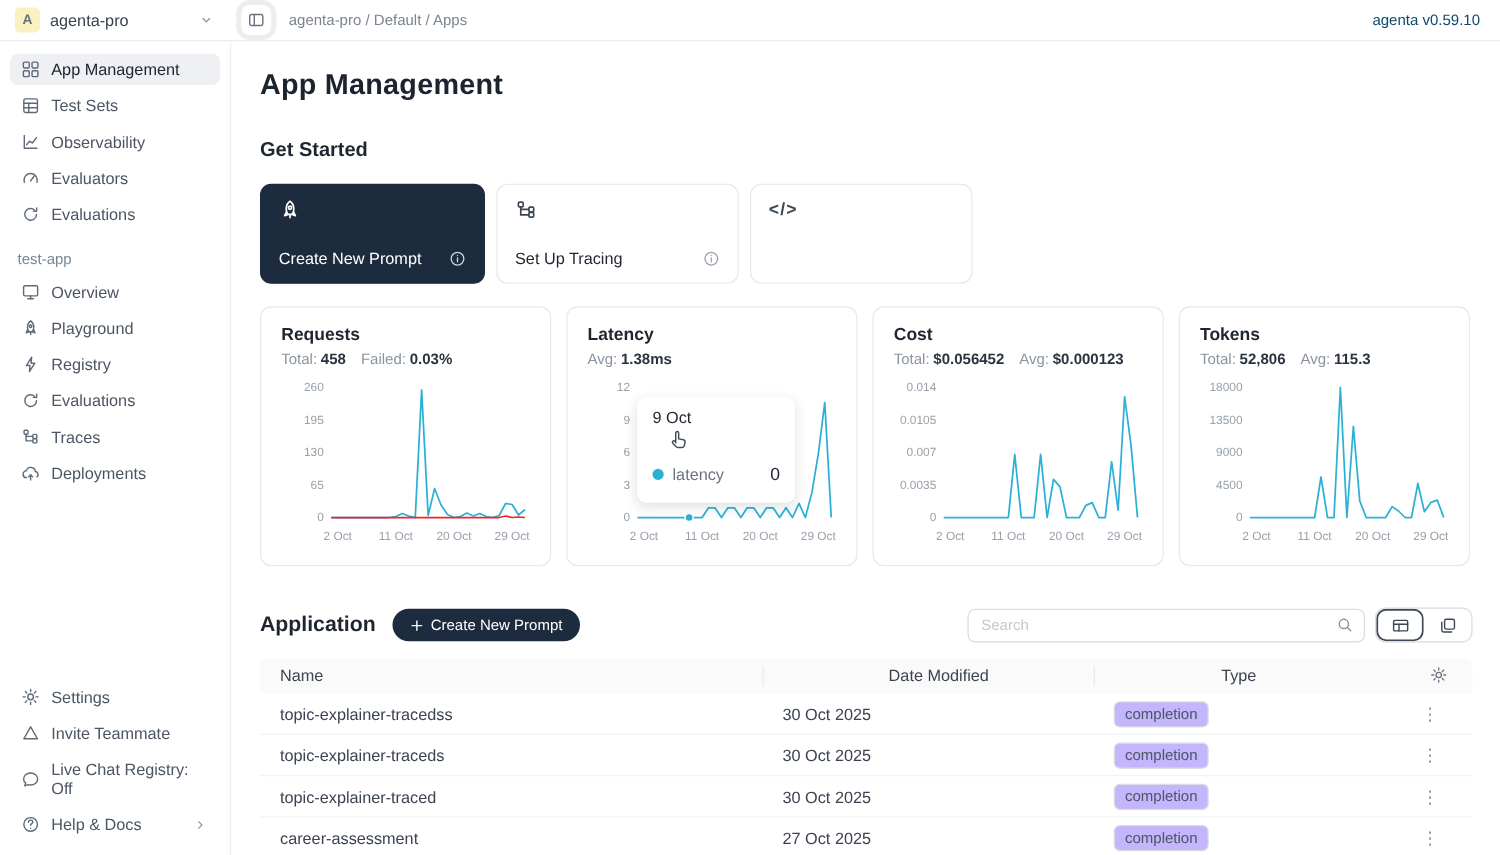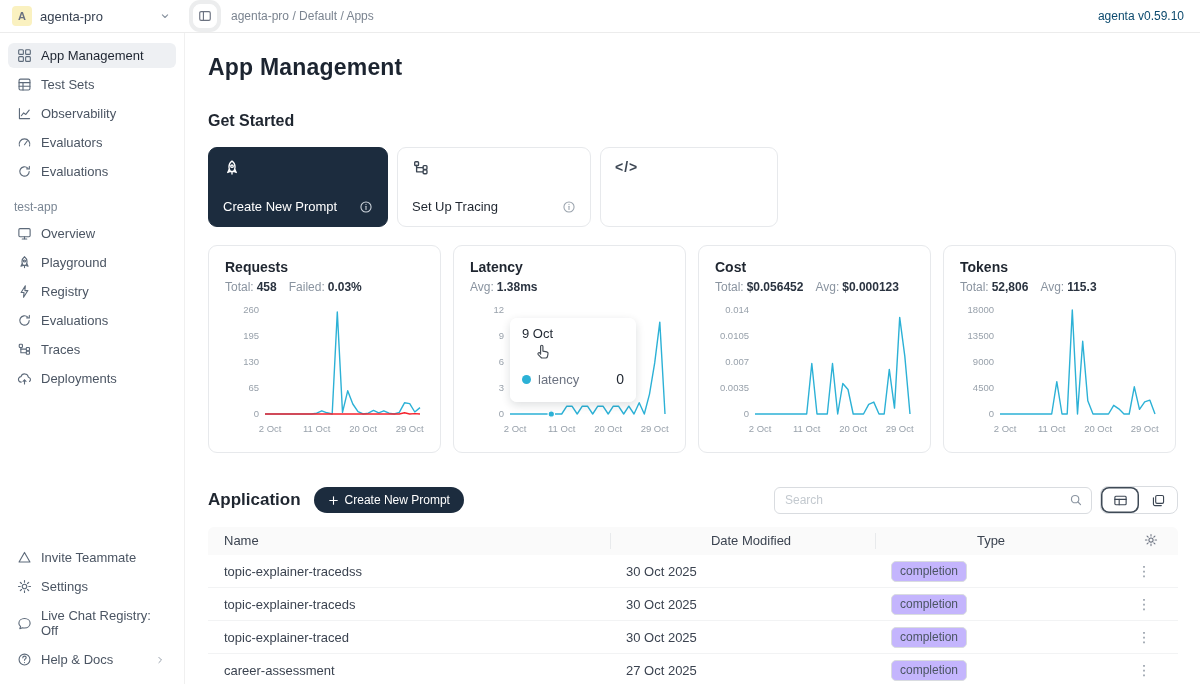--- a/index.html
+++ b/index.html
@@ -233,33 +233,33 @@
             </svg>
           </span>
           <span>Deployments</span>
         </div>
       </div>
     <div class="side-spacer"></div>
     <div id="side-bottom">
         <div class="side-item">
           <span class="icon">
             <svg width="15" height="15" viewBox="0 0 16 16" fill="none" stroke="currentColor" stroke-width="1.2" stroke-linecap="round" stroke-linejoin="round">
-              <path d="M8 2.6 13.8 12.8H2.2z"></path>
-            </svg>
-          </span>
-          <span>Invite Teammate</span>
-        </div>
-        <div class="side-item">
-          <span class="icon">
-            <svg width="15" height="15" viewBox="0 0 16 16" fill="none" stroke="currentColor" stroke-width="1.2" stroke-linecap="round" stroke-linejoin="round">
               <circle cx="8" cy="8" r="2.4"></circle>
               <path d="M8 1.6v1.8M8 12.6v1.8M1.6 8h1.8M12.6 8h1.8M3.5 3.5l1.3 1.3M11.2 11.2l1.3 1.3M12.5 3.5l-1.3 1.3M4.8 11.2l-1.3 1.3"></path>
             </svg>
           </span>
           <span>Settings</span>
+        </div>
+        <div class="side-item">
+          <span class="icon">
+            <svg width="15" height="15" viewBox="0 0 16 16" fill="none" stroke="currentColor" stroke-width="1.2" stroke-linecap="round" stroke-linejoin="round">
+              <path d="M8 2.6 13.8 12.8H2.2z"></path>
+            </svg>
+          </span>
+          <span>Invite Teammate</span>
         </div>
         <div class="side-item">
           <span class="icon">
             <svg width="15" height="15" viewBox="0 0 16 16" fill="none" stroke="currentColor" stroke-width="1.2" stroke-linecap="round" stroke-linejoin="round">
               <path d="M8 2.6c3.4 0 6 2.2 6 5.1s-2.6 5.1-6 5.1c-.7 0-1.4-.1-2-.3l-3 1 .8-2.4C2.7 10.3 2 9.1 2 7.7 2 4.8 4.6 2.6 8 2.6z"></path>
             </svg>
           </span>
           <span>Live Chat Registry: Off</span>
         </div>
         <div class="side-item">

